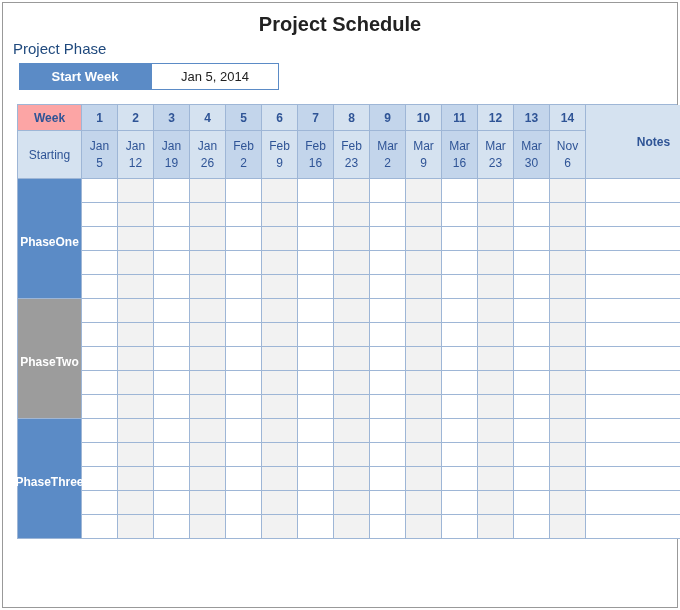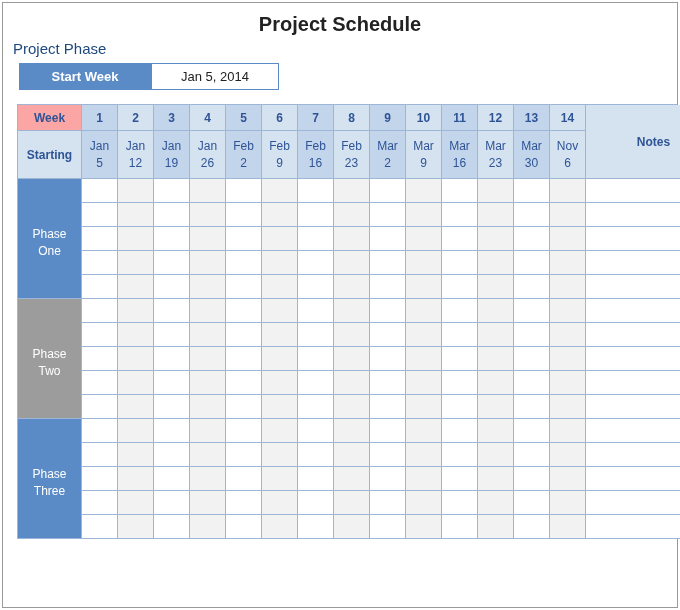--- a/index.html
+++ b/index.html
@@ -90,41 +90,41 @@
   }
   .hdr-notes {
     background: #d5e2f0;
     color: #2f5496;
     font-weight: bold;
     grid-row: span 2;
   }
   .hdr-starting {
     background: #d5e2f0;
     color: #2f5496;
-    font-weight: bold;
+    font-weight: normal;
     height: 48px;
   }
   .hdr-date {
     background: #c3d5eb;
     color: #2f5496;
     height: 48px;
     line-height: 1.4;
     font-size: 12px;
     flex-direction: column;
   }
   .hdr-date.alt {
     background: #d5e2f0;
   }
   .phase-label {
     grid-row: span 5;
     color: #fff;
-    font-weight: normal;
+    font-weight: bold;
     font-size: 13px;
     line-height: 1.4;
-    flex-direction: column;
+    flex-direction: row;
     height: 120px;
     justify-content: flex-start;
     padding-top: 8px;
   }
   .phase-1 { background: #5b8bc6; }
   .phase-2 { background: #9c9c9c; }
   .phase-3 { background: #5b8bc6; }
   .cell {
     background: #f2f2f2;
     height: 24px;

